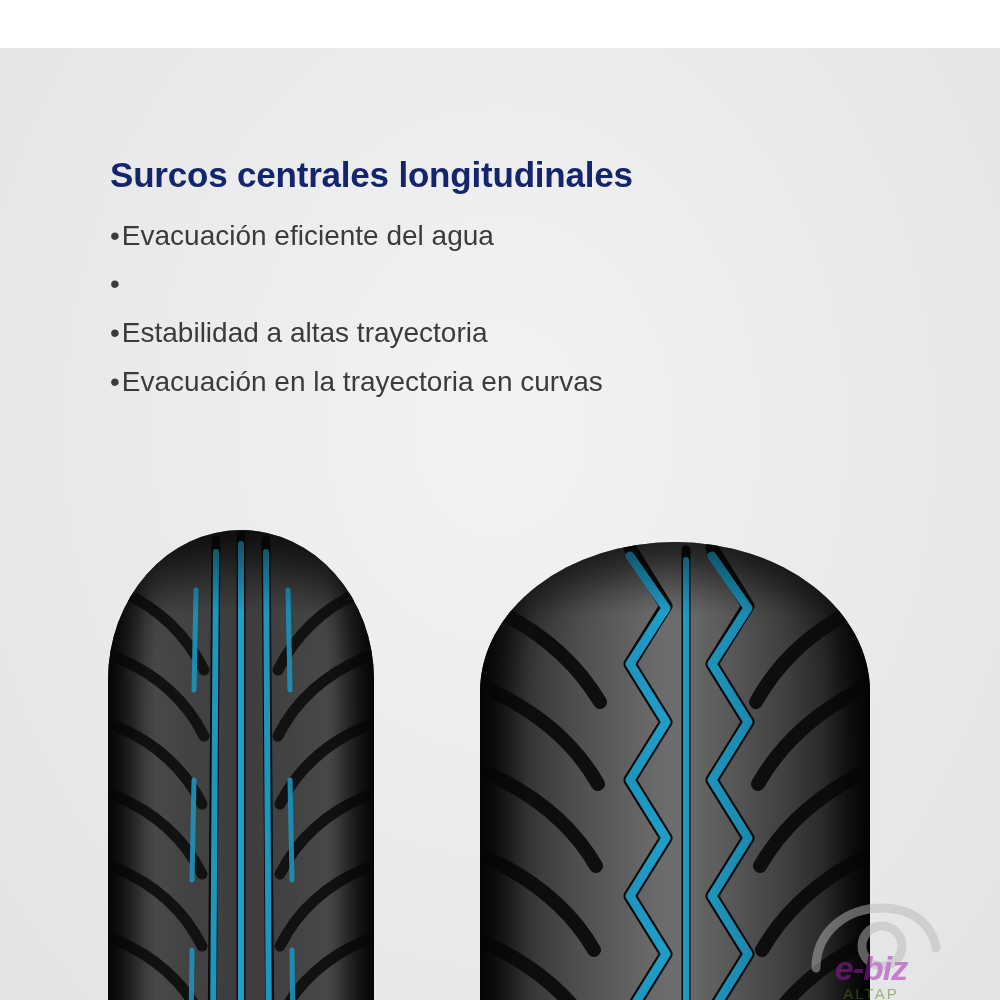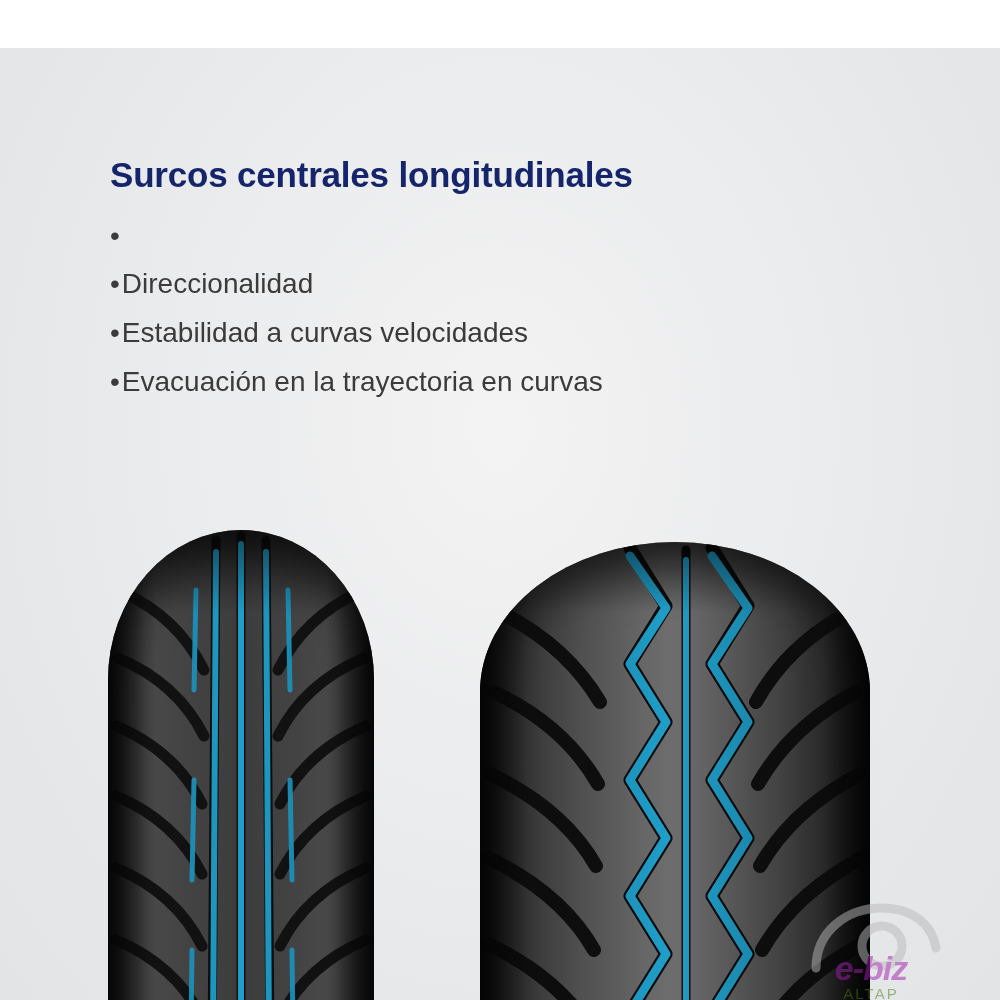--- a/index.html
+++ b/index.html
@@ -154,28 +154,28 @@
 
 <div class="canvas">
   <div class="bg-gradient"></div>
 
   <div class="text-block">
     <h1 class="headline">Surcos centrales longitudinales</h1>
 
     <ul class="bullet-list">
       <li class="bullet-item">
         <span class="bullet-dot">•</span>
+        <span>Evacuación eficiente del agua</span>
       </li>
       <li class="bullet-item">
         <span class="bullet-dot">•</span>
-        <span>Direccionalidad</span>
       </li>
       <li class="bullet-item">
         <span class="bullet-dot">•</span>
-        <span>Estabilidad a curvas velocidades</span>
+        <span>Estabilidad a altas trayectoria</span>
       </li>
       <li class="bullet-item">
         <span class="bullet-dot">•</span>
         <span>Evacuación en la trayectoria en curvas</span>
       </li>
     </ul>
   </div>
 
   <div class="tire tire-front">
     <svg class="tread-svg" viewBox="0 0 266 518" preserveAspectRatio="none">

